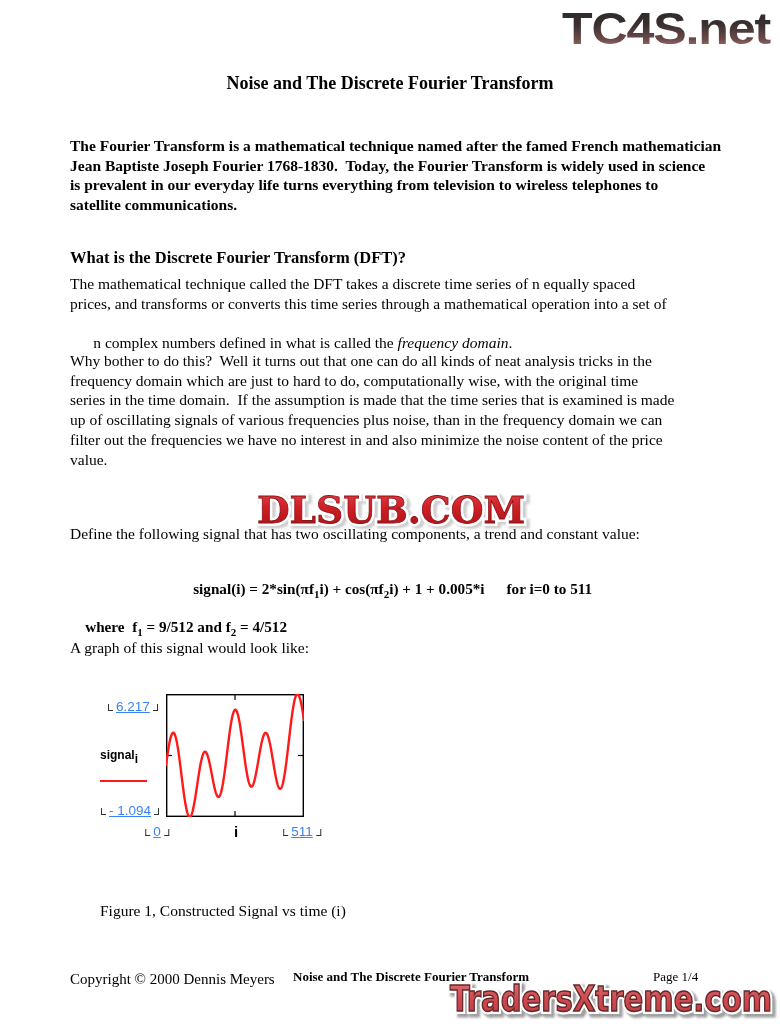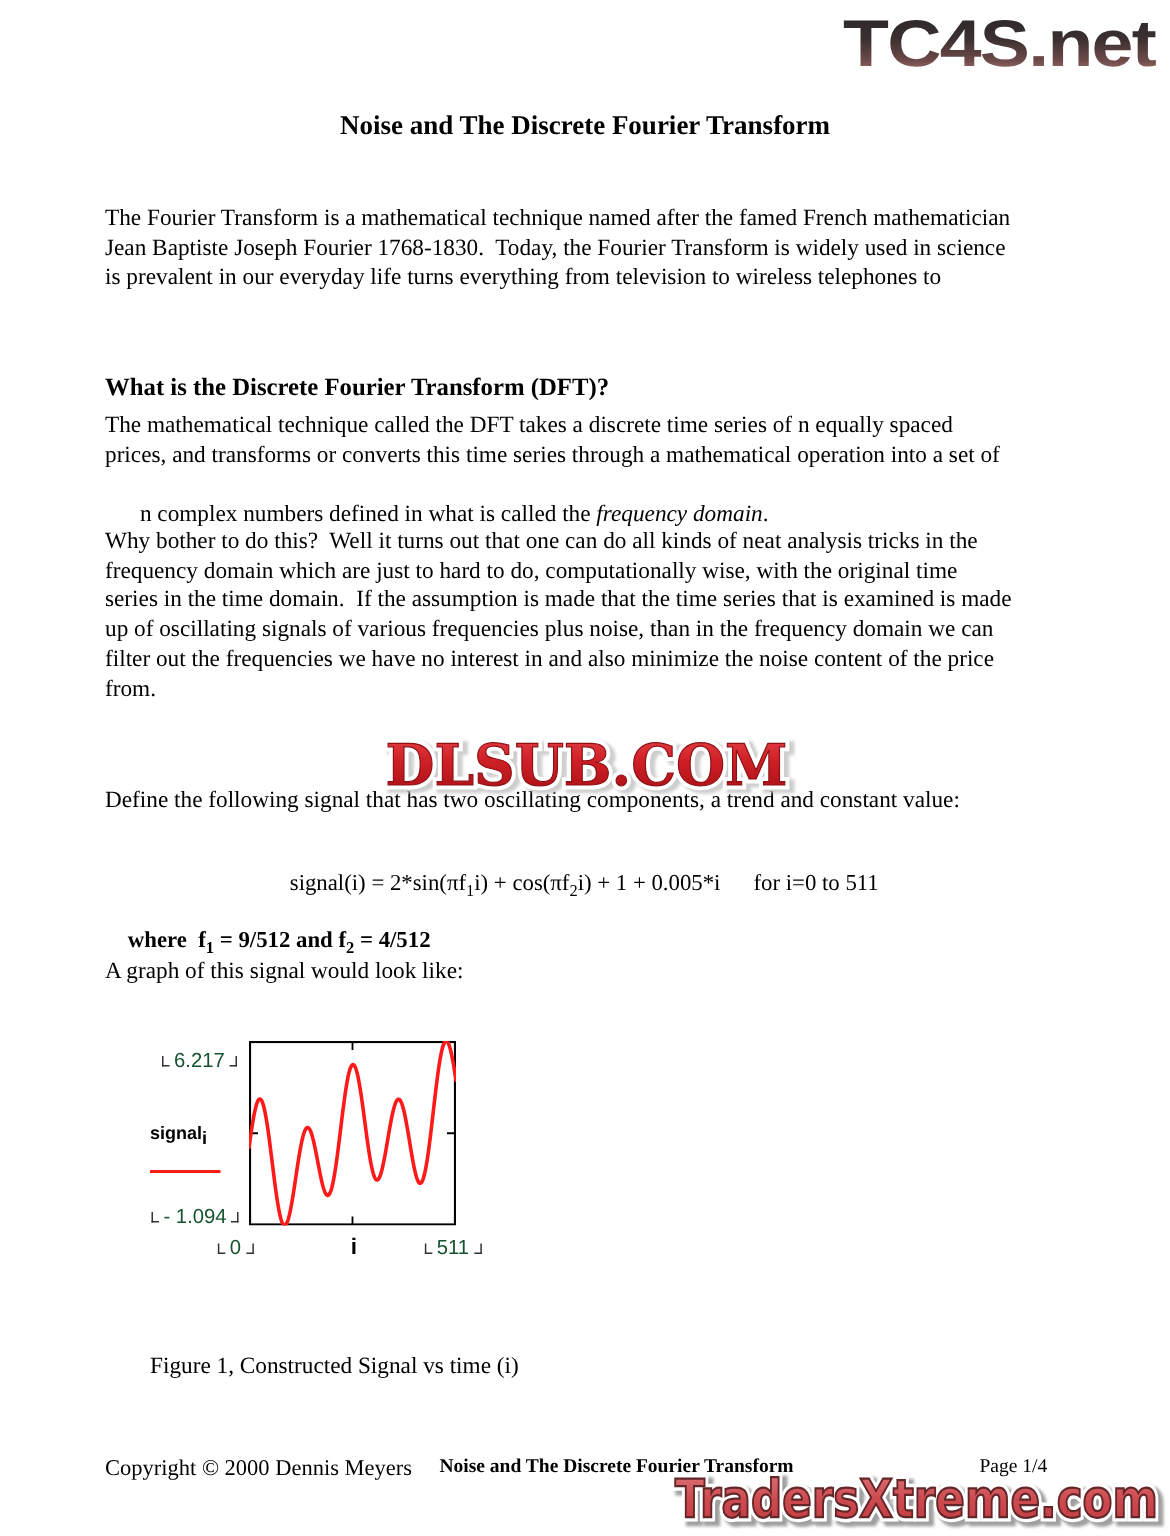--- a/index.html
+++ b/index.html
@@ -19,40 +19,40 @@
   .title{
     position:absolute;top:73px;left:0;width:780px;margin:0;
     text-align:center;font-size:18px;font-weight:bold;
   }
   .heading{
     position:absolute;left:70px;top:248px;margin:0;
     font-size:16.5px;font-weight:bold;
   }
   .para{position:absolute;left:70px;width:660px;font-size:15.5px;line-height:19.7px;}
   .para .line{white-space:pre;}
-  .p-intro{top:136px;}
+  .p-intro{top:136px;font-weight:bold;}
   .p-dft{top:274px;}
   .p-why{top:351px;}
   .p-simple{top:484px;}
   .p-define{top:524px;}
   .p-graph{top:638px;}
   .formula{
-    position:absolute;left:178px;top:562px;font-size:15.2px;font-weight:normal;white-space:pre;
+    position:absolute;left:178px;top:562px;font-size:15.2px;font-weight:bold;white-space:pre;
   }
   .formula sub,.where sub{font-size:11px;}
   .formula .gap{display:inline-block;width:22px;}
   .where{
     position:absolute;left:70px;top:600px;font-size:15.2px;font-weight:bold;white-space:pre;
   }
   .figure-caption{position:absolute;left:100px;top:902px;font-size:15.5px;}
   
   .chart{position:absolute;left:96px;top:690px;width:250px;height:165px;
          font-family:"Liberation Sans",sans-serif;font-size:13.5px;}
   .plot-svg{position:absolute;left:70px;top:4px;}
-  .axis-num{position:absolute;white-space:nowrap;color:#14532d;}
+  .axis-num{position:absolute;white-space:nowrap;color:#3b82f6;text-decoration:underline;}
   .y-top{left:12px;top:9px;}
   .y-bottom{left:5px;top:113px;}
   .x-left{left:61px;top:134px;transform:translateX(-50%);}
   .x-right{left:206px;top:134px;transform:translateX(-50%);}
   .x-label{position:absolute;left:140px;top:133px;transform:translateX(-50%);
            font-weight:bold;font-size:15px;}
   .cm{display:inline-block;width:4px;height:6px;}
   .cm-l{border-left:1.3px solid #333;border-bottom:1.3px solid #333;margin-right:3px;}
   .cm-r{border-right:1.3px solid #333;border-bottom:1.3px solid #333;margin-left:3px;}
   .legend{position:absolute;left:4px;top:57px;}
@@ -80,41 +80,42 @@
     </defs>
     <text class="tc4s-text" x="114" y="41" font-size="44" text-anchor="middle" textLength="208" lengthAdjust="spacingAndGlyphs" fill="url(#tcgrad)">TC4S.net</text>
   </svg>
 
   <h1 class="title">Noise and The Discrete Fourier Transform</h1>
 
   <div class="para p-intro">
       <div class="line">The Fourier Transform is a mathematical technique named after the famed French mathematician</div>
       <div class="line">Jean Baptiste Joseph Fourier 1768-1830.  Today, the Fourier Transform is widely used in science</div>
       <div class="line">is prevalent in our everyday life turns everything from television to wireless telephones to</div>
+      <div class="line">satellite communications.</div>
     </div>
 
   <h2 class="heading">What is the Discrete Fourier Transform (DFT)?</h2>
 
   <div class="para p-dft">
     <div>
         <div class="line">The mathematical technique called the DFT takes a discrete time series of n equally spaced</div>
         <div class="line">prices, and transforms or converts this time series through a mathematical operation into a set of</div>
       </div>
     <div class="line">
       <span>n complex numbers defined in what is called the </span><i>frequency domain</i><span>.</span>
     </div>
   </div>
 
   <div class="para p-why">
       <div class="line">Why bother to do this?  Well it turns out that one can do all kinds of neat analysis tricks in the</div>
       <div class="line">frequency domain which are just to hard to do, computationally wise, with the original time</div>
       <div class="line">series in the time domain.  If the assumption is made that the time series that is examined is made</div>
       <div class="line">up of oscillating signals of various frequencies plus noise, than in the frequency domain we can</div>
       <div class="line">filter out the frequencies we have no interest in and also minimize the noise content of the price</div>
-      <div class="line">from.</div>
+      <div class="line">value.</div>
     </div>
 
 
   <svg class="wm wm-dlsub" width="300" height="58" viewBox="0 0 300 58">
     <defs>
       <linearGradient id="dlgrad" x1="0" y1="0" x2="0" y2="1">
         <stop offset="0" stop-color="#e8474d"></stop>
         <stop offset="0.45" stop-color="#cf1f26"></stop>
         <stop offset="1" stop-color="#a50f15"></stop>
       </linearGradient>

